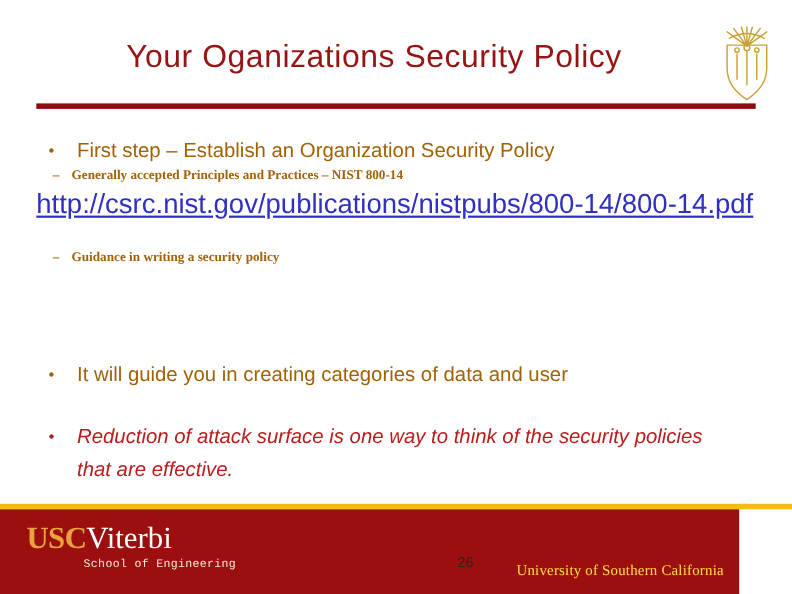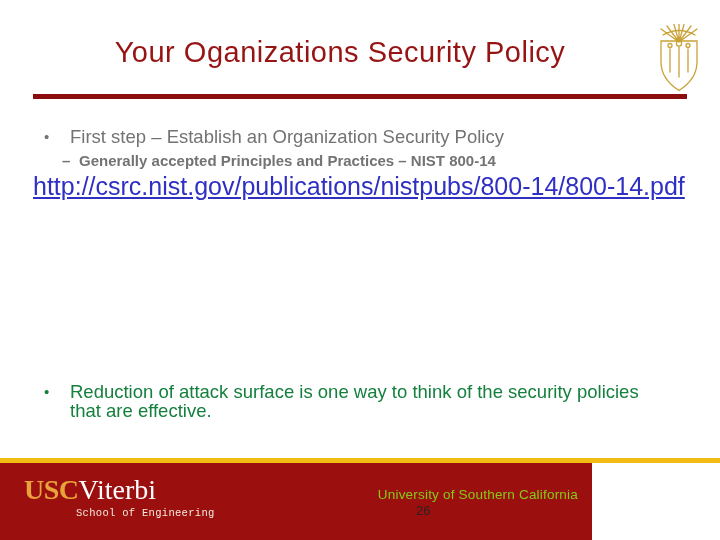--- a/index.html
+++ b/index.html
@@ -31,53 +31,52 @@
     width: 46px; height: 68px;
   }
   .title-rule {
     position: absolute;
     top: 94px; left: 33px;
     width: 654px; height: 5px;
     background: #8C0D0D;
   }
 
   
-  .row { position: absolute; color: #737373; white-space: nowrap; }
+  .row { position: absolute; color: #a16207; white-space: nowrap; }
   .row .marker { display: inline-block; }
 
   .bullet-l1 { left: 44px; font-size: 18.5px; }
   .bullet-l1 .marker { width: 26px; font-size: 15px; vertical-align: 1px; }
 
-  .bullet-l2 { left: 62px; font-size: 15px; font-weight: bold; }
+  .bullet-l2 { left: 48px; font-size: 12px; font-weight: bold; font-family: Liberation Serif, serif; }
   .bullet-l2 .marker { width: 17px; }
 
   .link-row {
     left: 33px;
     font-size: 25px;
     color: #2F2FC4;
     text-decoration: underline;
     cursor: pointer;
   }
 
-  .bullet-olive { color: #15803d; white-space: normal; width: 610px; line-height: 19px; }
+  .bullet-olive { color: #b91c1c; white-space: normal; width: 610px; line-height: 30px; font-style: italic; }
   .bullet-olive .text { display: inline-block; vertical-align: top; width: 575px; white-space: normal; }
 
   
   .footer-gold-bar {
     position: absolute;
     top: 458px; left: 0;
     width: 720px; height: 5px;
     background: #F3BC15;
   }
   .footer {
     position: absolute;
     top: 463px; left: 0;
-    width: 572px; height: 77px;
+    width: 672px; height: 77px;
     background: #9C0F0F;
-    padding-left: 20px;
   }
   .logo-line {
     position: absolute;
     top: 13px; left: 24px;
     font-family: "Liberation Serif", serif;
     font-size: 28px;
     line-height: 28px;
     white-space: nowrap;
   }
   .logo-usc { color: #E8A33C; font-weight: bold; letter-spacing: -0.5px; }
@@ -91,24 +90,24 @@
     letter-spacing: 0.3px;
   }
   .page-number {
     position: absolute;
     top: 40px; left: 416px;
     font-size: 13px;
     color: #2d2222;
   }
   .university-name {
     position: absolute;
-    top: 24px; right: 14px;
-    font-family: Liberation Sans, sans-serif;
+    top: 48px; right: 14px;
+    font-family: Liberation Serif, serif;
     font-size: 13.5px;
-    color: #84cc16;
+    color: #fde047;
     letter-spacing: 0.2px;
   }
 </style>
 </head>
 <body>
 
 <div class="slide">
 
   <div class="slide-title">Your Oganizations Security Policy</div>
 
@@ -129,23 +128,29 @@
   <div class="row bullet-l1" style="top:126px">
     <span class="marker">•</span><span class="text">First step – Establish an Organization Security Policy</span>
   </div>
 
   <div class="row bullet-l2" style="top:152px">
     <span class="marker">–</span><span class="text">Generally accepted Principles and Practices – NIST 800-14</span>
   </div>
 
   <div class="row link-row" style="top:172px">http://csrc.nist.gov/publications/nistpubs/800-14/800-14.pdf</div>
 
+  <div class="row bullet-l2" style="top:226px">
+    <span class="marker">–</span><span class="text">Guidance in writing a security policy</span>
+  </div>
 
 
 
+  <div class="row bullet-l1" style="top:329px">
+    <span class="marker">•</span><span class="text">It will guide you in creating categories of data and user</span>
+  </div>
 
   <div class="row bullet-l1 bullet-olive" style="top:382px">
     <span class="marker">•</span><span class="text">Reduction of attack surface is one way to think of the security policies that are effective.</span>
   </div>
 
   <div class="footer-gold-bar"></div>
   <div class="footer">
     <div class="logo-line">
       <span class="logo-usc">USC</span><span class="logo-viterbi">Viterbi</span>
     </div>

